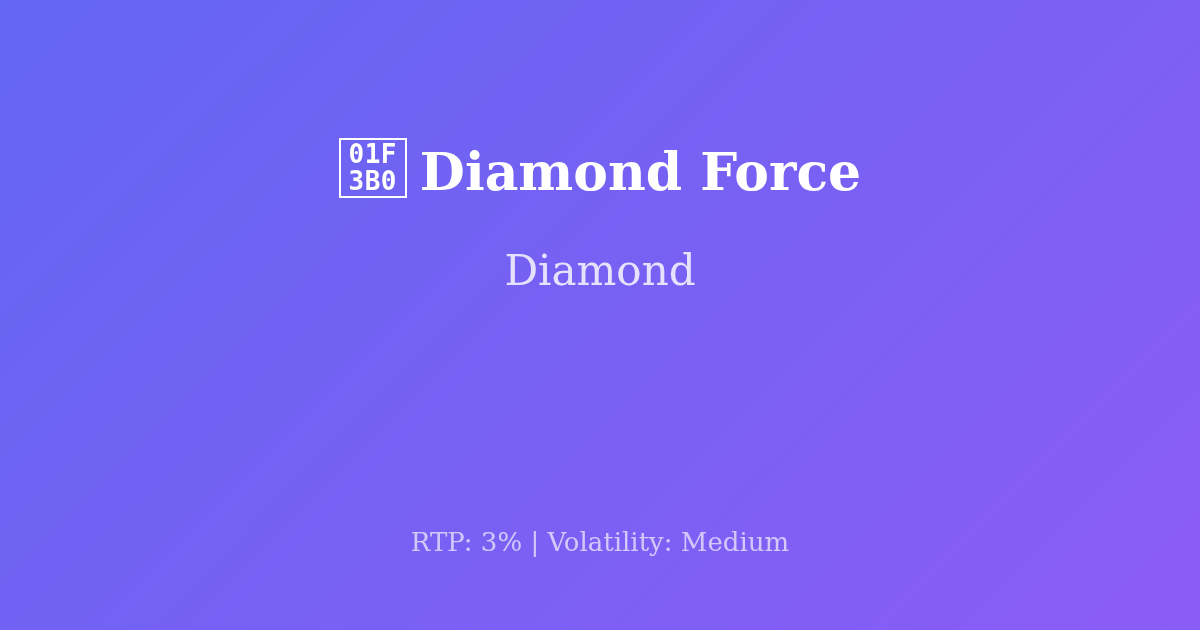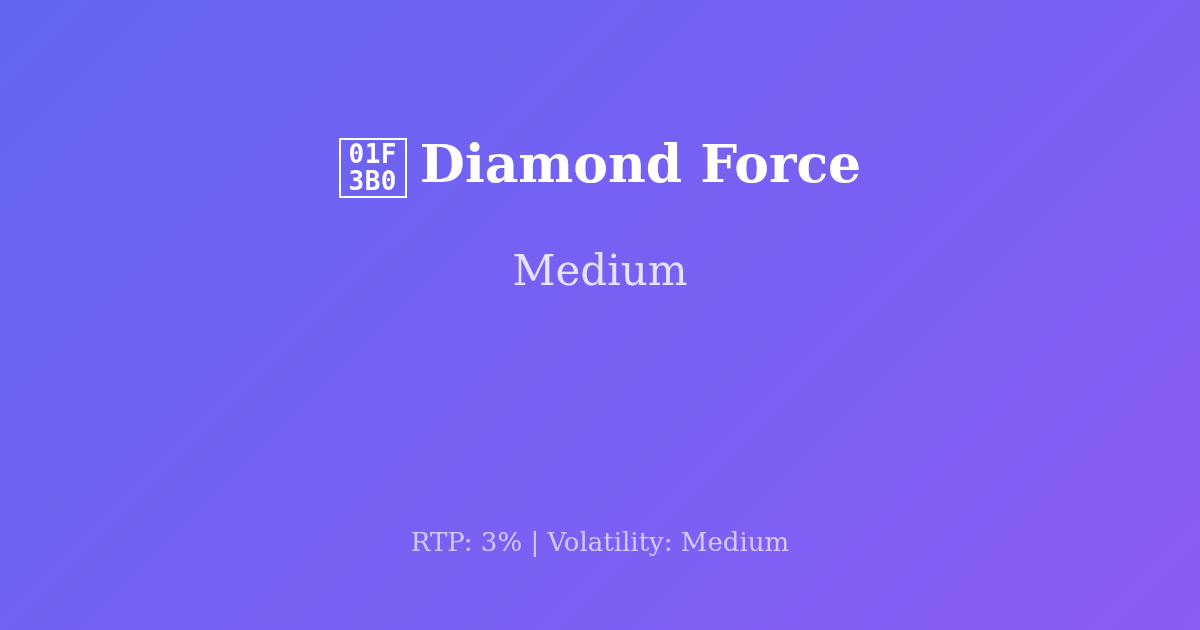--- a/index.html
+++ b/index.html
@@ -35,21 +35,21 @@
     width: 1200px;
     height: 465px;
     display: flex;
     flex-direction: column;
     align-items: center;
     justify-content: center;
   }
 
   .title-line {
     display: flex;
-    align-items: flex-start;
+    align-items: flex-end;
     justify-content: center;
     gap: 13px;
     margin-top: -36px;
   }
 
   
   .tofu-glyph {
     flex: 0 0 auto;
     width: 68px;
     height: 60px;
@@ -118,19 +118,19 @@
 
       <span class="tofu-glyph">
         <span class="tofu-row">01F</span>
         <span class="tofu-row">3B0</span>
       </span>
 
       <h1 class="game-title">Diamond Force</h1>
 
     </div>
 
-    <div class="game-subtitle">Medium</div>
+    <div class="game-subtitle">Diamond</div>
 
   </div>
 
   <div class="stats-footer">RTP: 3% | Volatility: Medium</div>
 
 </div>
 
 </body></html>

